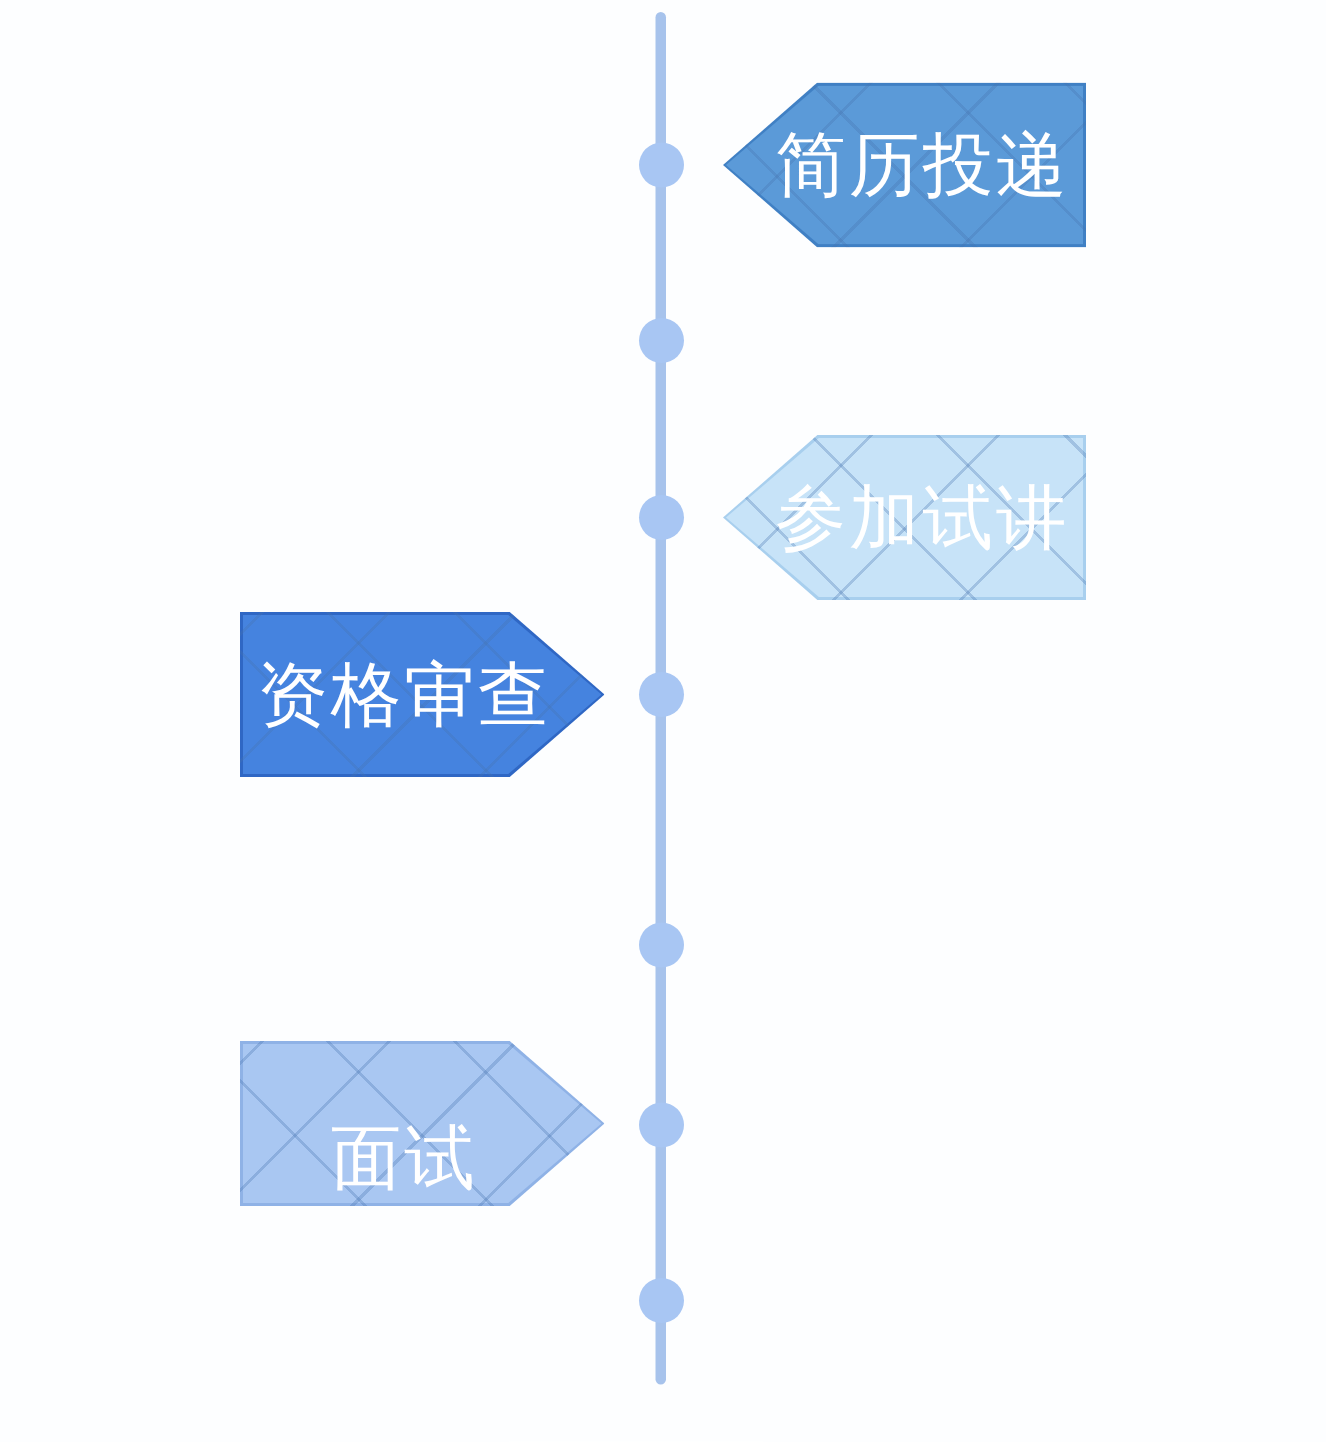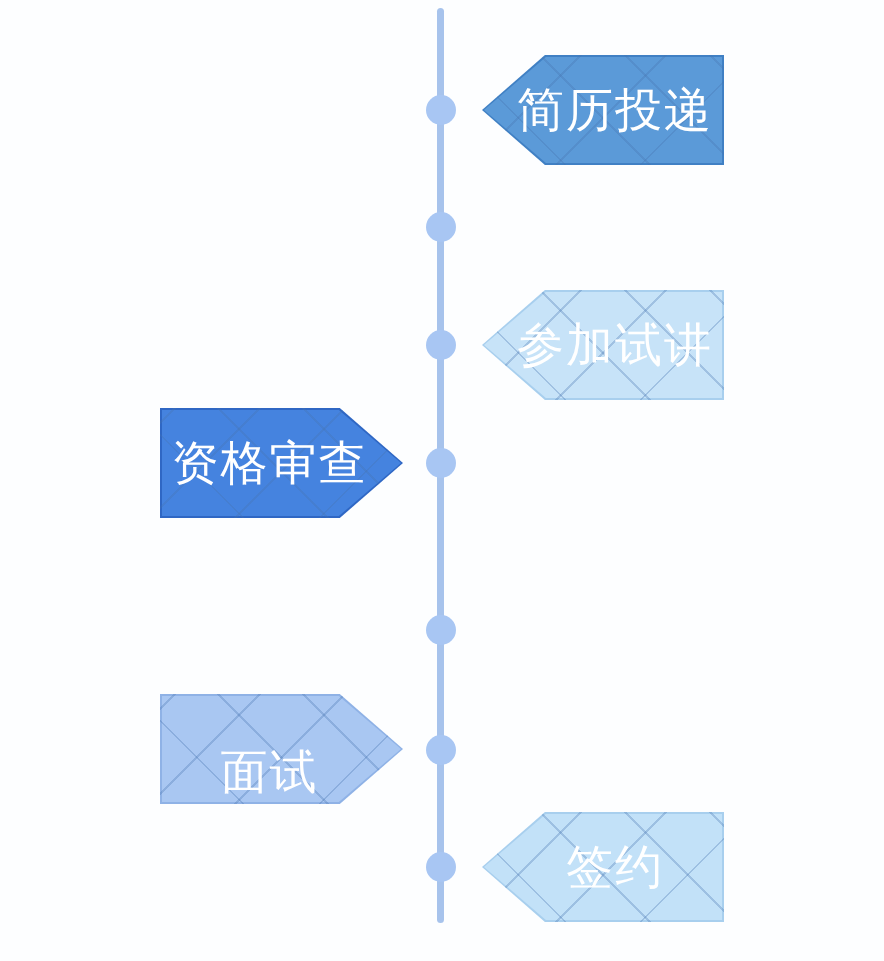--- a/index.html
+++ b/index.html
@@ -88,17 +88,14 @@
 
   <div class="banner left b4" style="--fill: #4583df; --edge: #2f67c4;">
     <span class="label">资格审查</span>
   </div>
 
 
   <div class="banner left b6" style="--fill: #a9c7f2; --edge: #8fb2e6;">
     <span class="label">面试</span>
   </div>
 
-  <div class="banner right b7" style="--fill: #c2e1f8; --edge: #a8cfee;">
-    <span class="label">签约</span>
-  </div>
 
 </div>
 
 </body></html>

